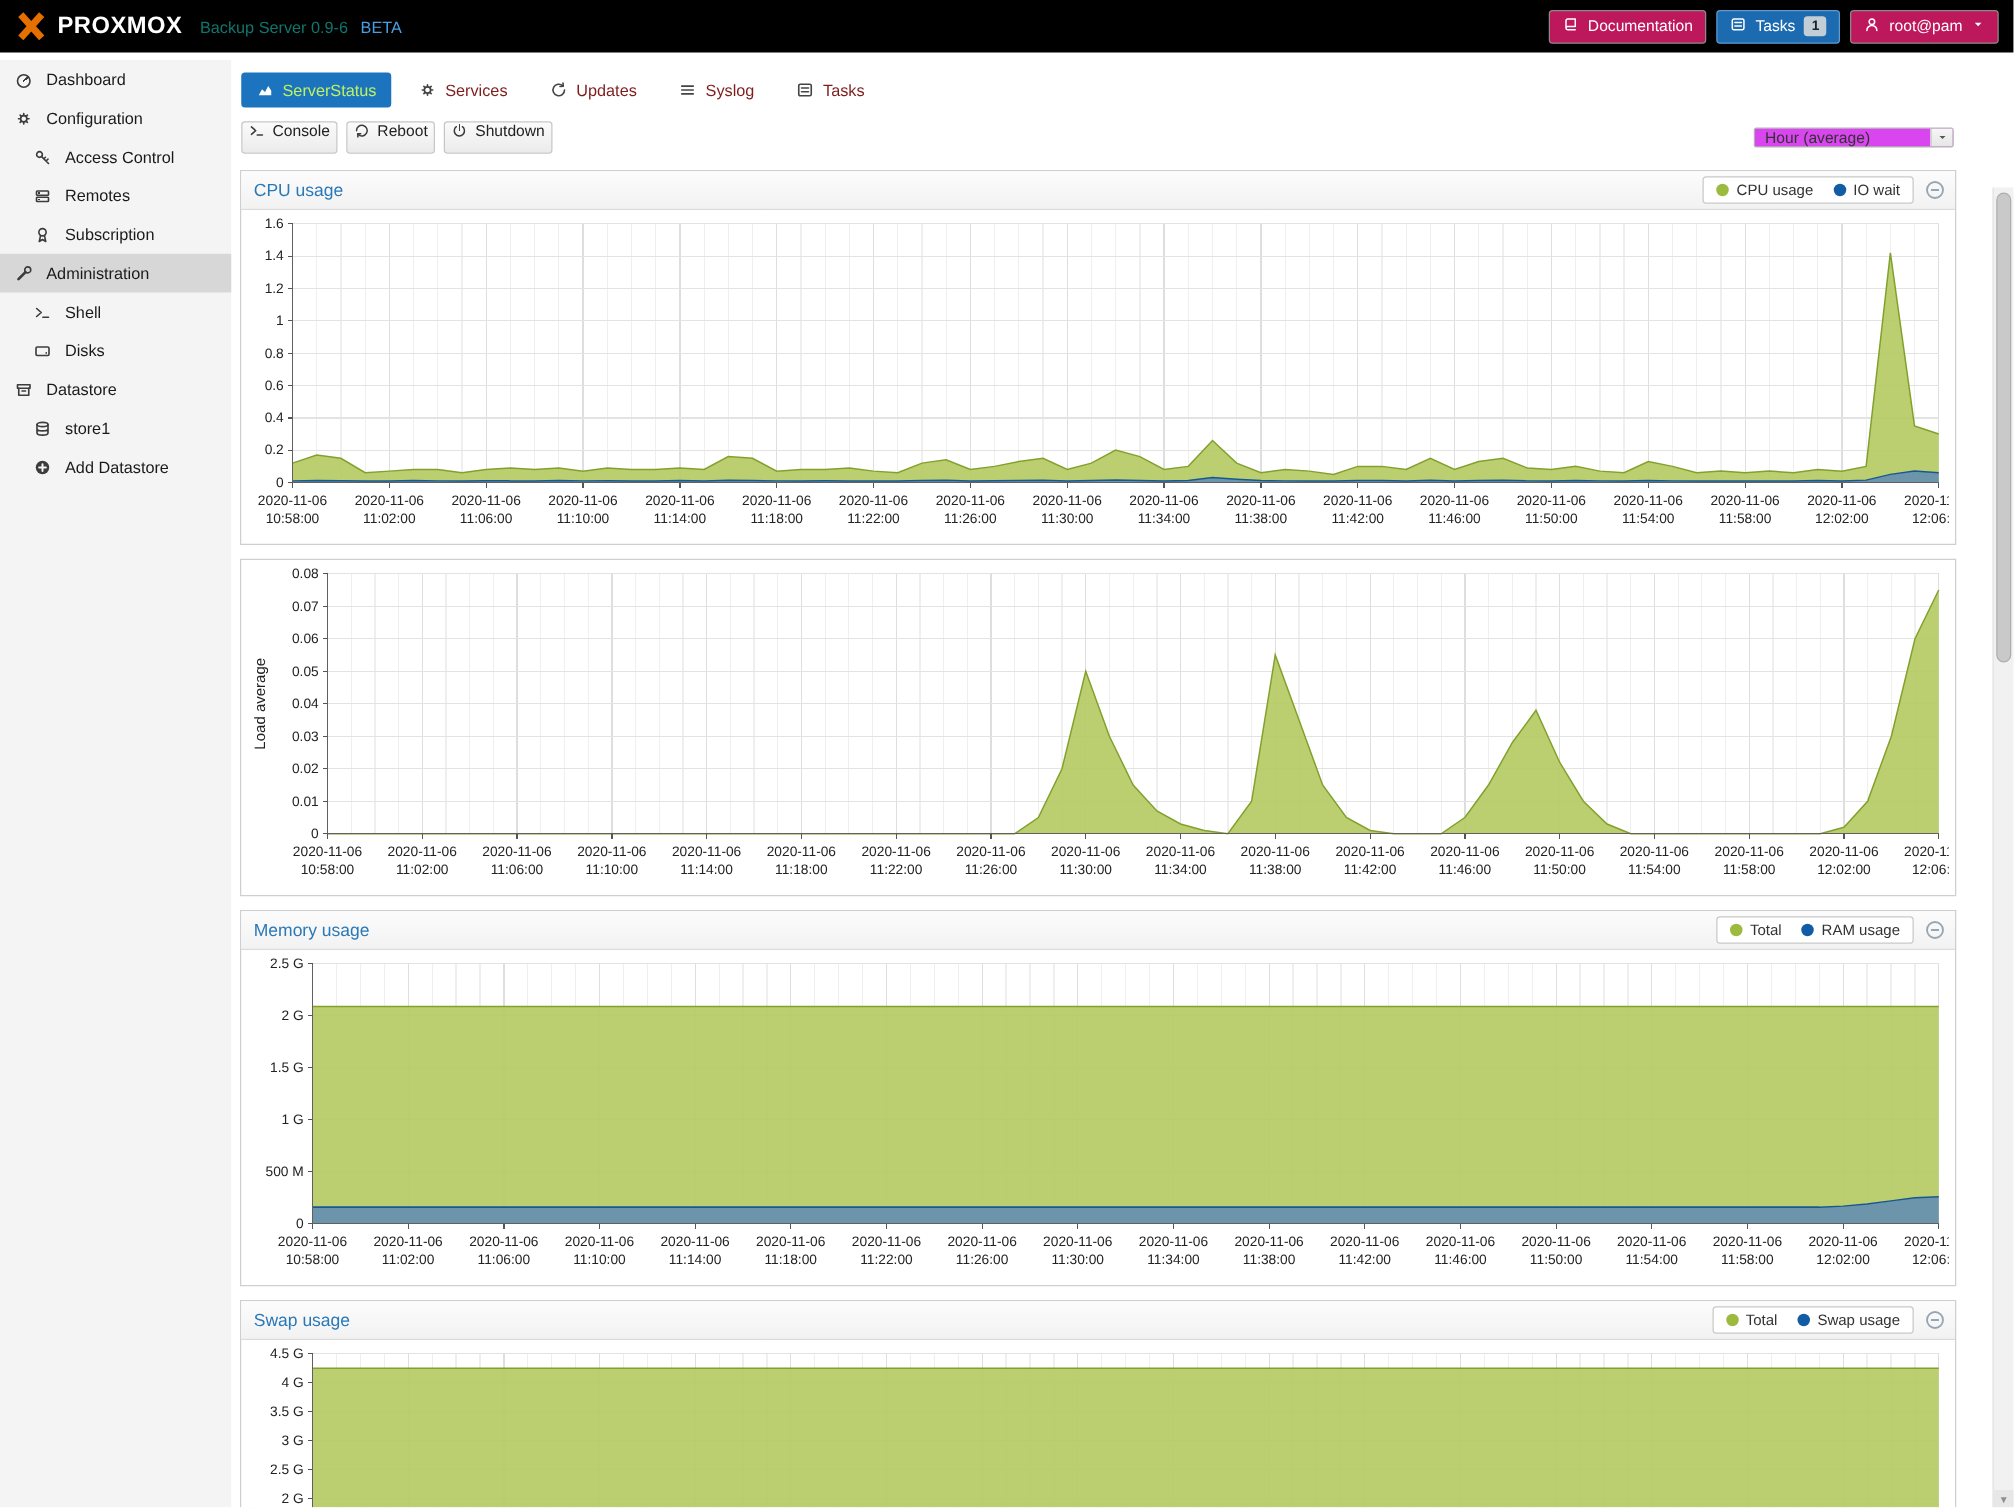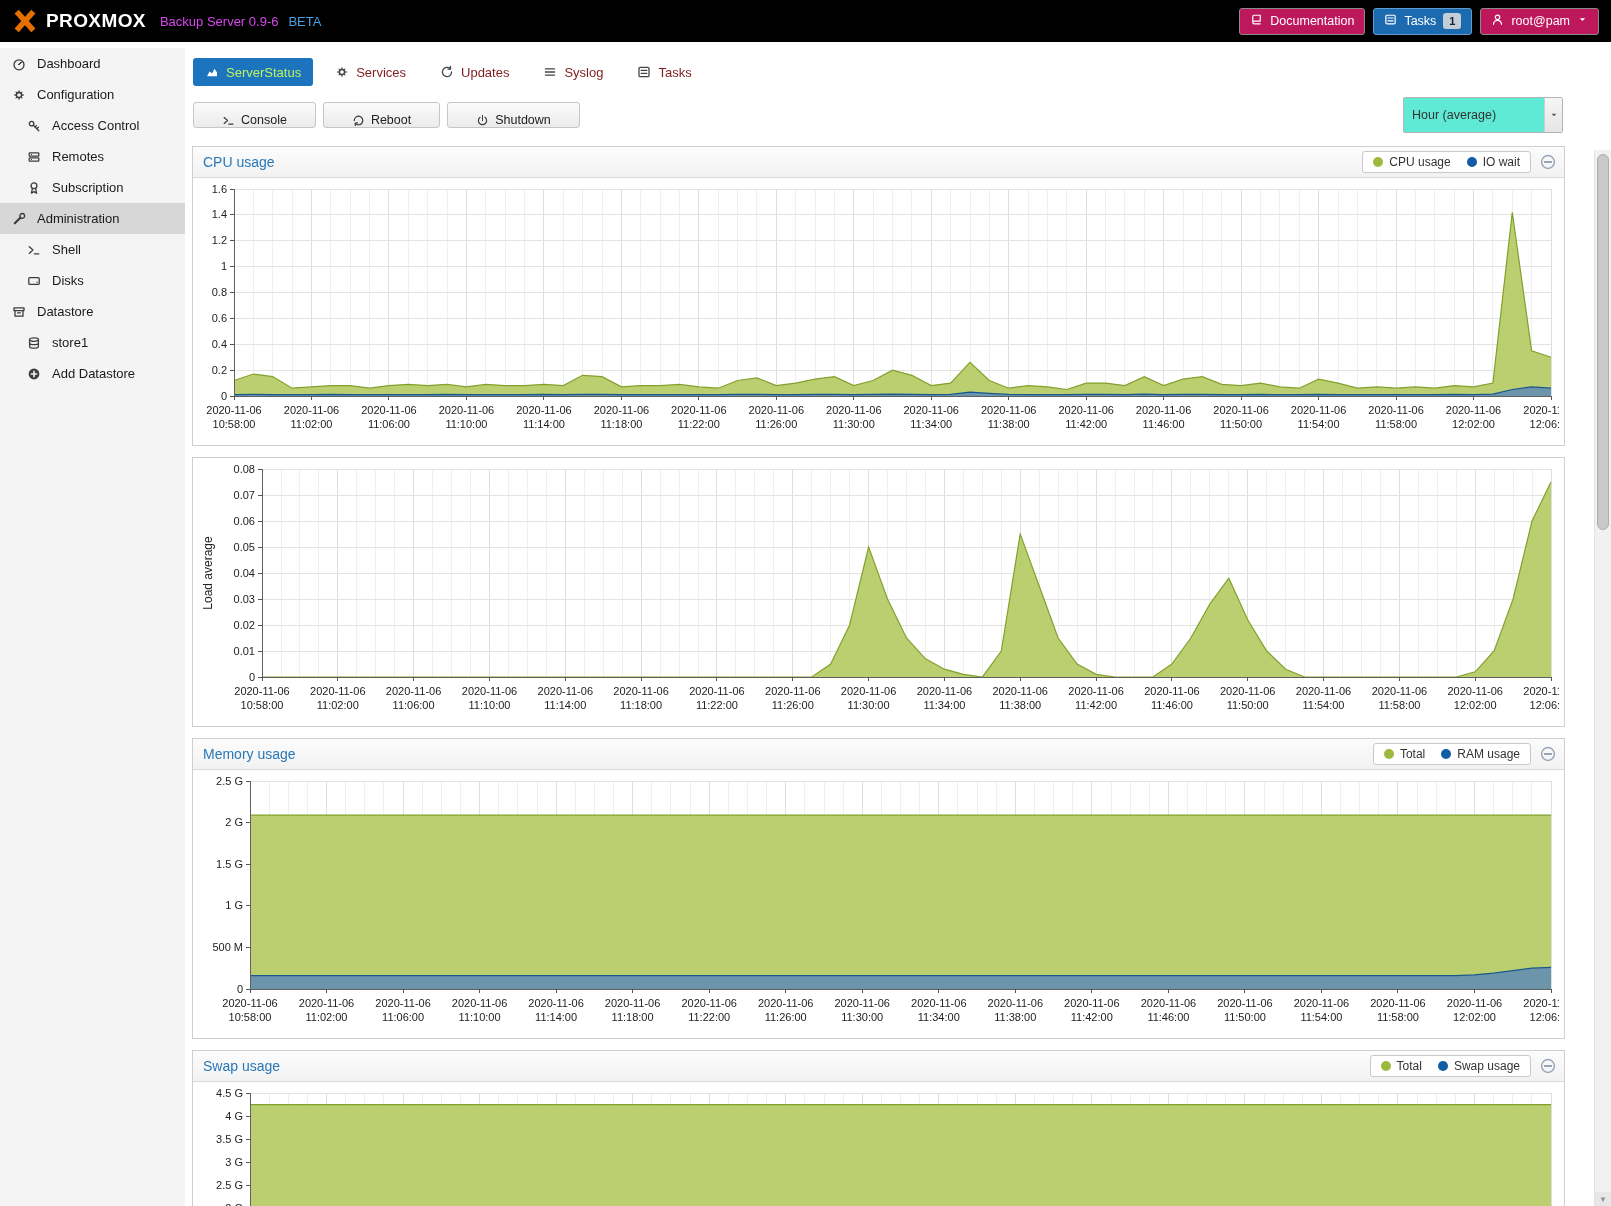--- a/index.html
+++ b/index.html
@@ -4,21 +4,21 @@
 <style>
   *{box-sizing:border-box;margin:0;padding:0}
   html,body{width:1611px;height:1206px;overflow:hidden}
   body{font-family:"Liberation Sans",sans-serif;font-size:13px;background:#fff}
   .app{position:relative;width:1611px;height:1206px;overflow:hidden;background:#fff}
 
   
   .topbar{height:42px;background:#000;display:flex;align-items:center;padding:0 12px;gap:10px}
   .logo{display:flex;align-items:center;gap:8px}
   .brand{color:#fff;font-weight:bold;font-size:19px;letter-spacing:.4px}
-  .product{color:#d946ef;font-size:13px;margin-left:4px}
+  .product{color:#0f766e;font-size:13px;margin-left:4px}
   .beta{color:#4a9fe0;font-size:13px;cursor:pointer}
   .topbar-right{margin-left:auto;display:flex;gap:8px;align-items:center}
   .tb-btn{height:27px;display:flex;align-items:center;gap:7px;padding:0 10px;border-radius:3px;
           font-size:12.5px;color:#fff;background:#be185d;border:1px solid #8a8a8a;cursor:pointer}
   .tb-btn.blue{background:#1c6ab0;border-color:#5e9bd0}
   .badge{background:#c3cdd5;color:#16222c;border-radius:3px;padding:0 6px;font-size:11px;font-weight:bold;height:16px;line-height:16px}
 
   
   .sidebar{position:absolute;left:0;top:48px;bottom:0;width:204px;background:#f4f4f4;border-right:1px solid #dcdcdc}
   .side-item{height:31px;display:flex;align-items:center;gap:9px;padding-left:12px;font-size:13px;color:#1a1a1a;cursor:pointer;position:relative}
@@ -29,25 +29,25 @@
 
   
   .main{position:absolute;left:185px;top:48px;right:0;bottom:0;background:#fff;overflow:hidden}
   .page-title{color:#2978b8;font-size:15px;padding:11px 0 0 8px}
   .tabs{display:flex;gap:10px;margin:10px 0 0 8px}
   .tab{height:28px;display:flex;align-items:center;gap:7px;padding:0 12px;font-size:13px;color:#7f1d1d;border-radius:3px;cursor:pointer}
   .tab .ticon{display:flex;color:#444}
   .tab.active{background:#1b74bd;color:#bef264}
   .tab.active .ticon{color:#fff}
   .toolbar{display:flex;align-items:center;gap:7px;margin:11px 8px 0 8px}
-  .btn{height:26px;display:flex;align-items:flex-end;gap:6px;padding:0 28px;background:linear-gradient(#fbfbfb,#ebebeb);
+  .btn{height:26px;display:flex;align-items:flex-start;gap:6px;padding:0 5px;background:linear-gradient(#fbfbfb,#ebebeb);
        border:1px solid #c6c6c6;border-radius:3px;font-size:12.5px;color:#222;cursor:pointer}
   .btn .bicon{display:flex;color:#3c3c3c}
   .spacer{flex:1}
-  .select{width:160px;height:36px;border:1px solid #b4b4b4;border-radius:2px;background:#5eead4;display:flex;align-items:center;
+  .select{width:160px;height:16px;border:1px solid #b4b4b4;border-radius:2px;background:#d946ef;display:flex;align-items:center;
           font-size:12.5px;color:#333;cursor:pointer;margin-right:40px}
   .select .val{padding-left:8px;flex:1}
   .select .trig{width:18px;height:100%;border-left:1px solid #cfcfcf;background:linear-gradient(#f6f6f6,#e6e6e6);
                 display:flex;align-items:center;justify-content:center;color:#555}
 
   
   .charts{margin:13px 46px 0 7px}
   .panel{border:1px solid #cfcfcf;margin-bottom:11px;background:#fff}
   .panel-hd{height:31px;display:flex;align-items:center;padding:0 8px 0 10px;background:linear-gradient(#fcfcfc,#f2f2f2);border-bottom:1px solid #dadada}
   .panel-title{color:#2978b8;font-size:14px}

